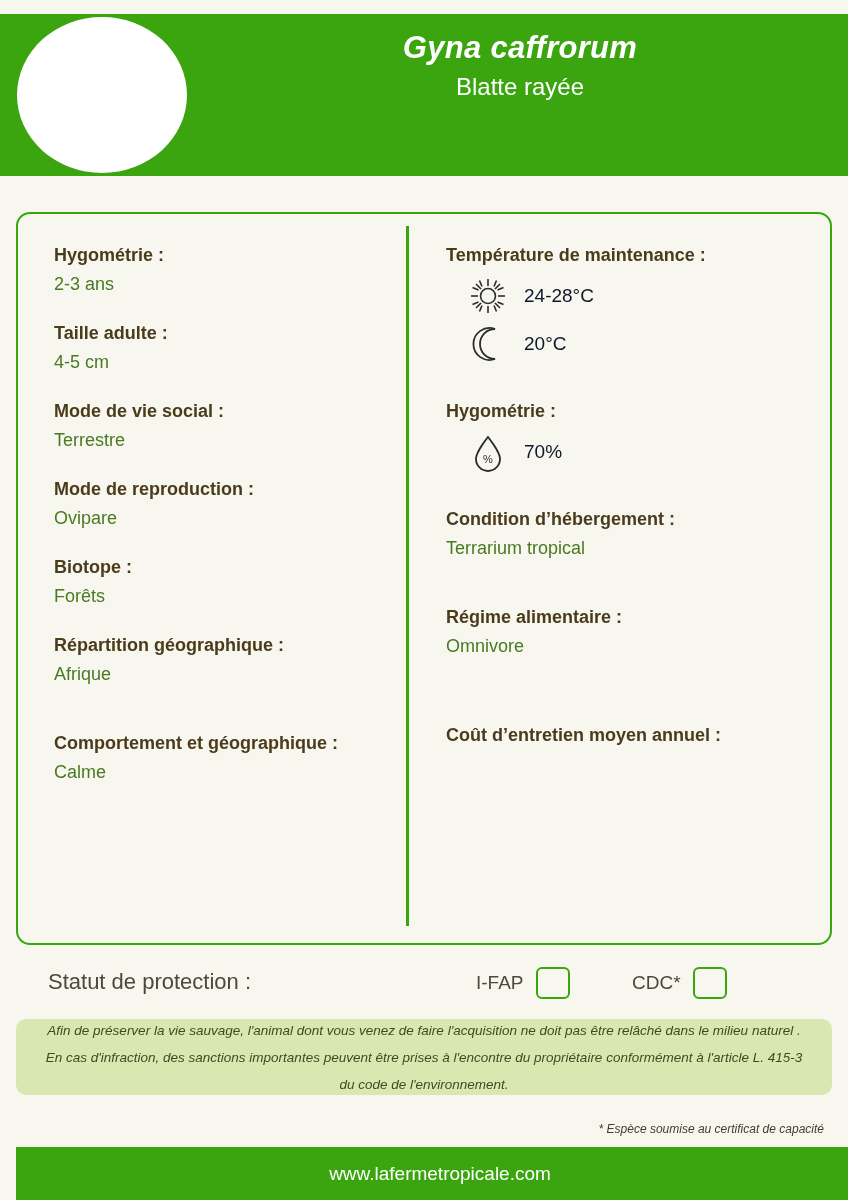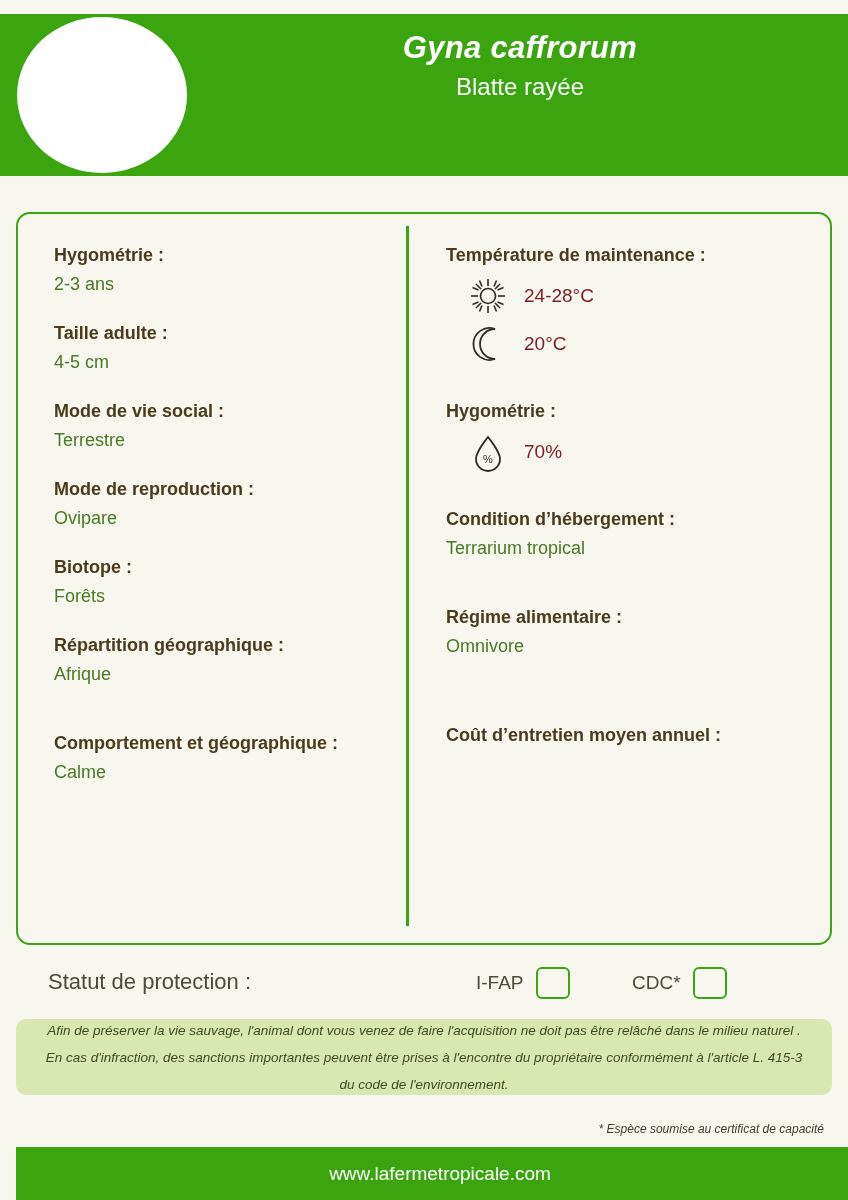--- a/index.html
+++ b/index.html
@@ -108,21 +108,21 @@
   .spacer-md { height: 12px; }
 
   
   .icon-row {
     display: flex;
     align-items: center;
     gap: 16px;
     margin: 8px 0 4px 22px;
   }
   .icon-row .icon-val {
-    color: #7f1d1d;
+    color: #0f172a;
     font-size: 19px;
   }
   .ico { width: 40px; height: 40px; display: block; }
 
   
   .protection {
     position: absolute;
     left: 0;
     top: 955px;
     width: 848px;

